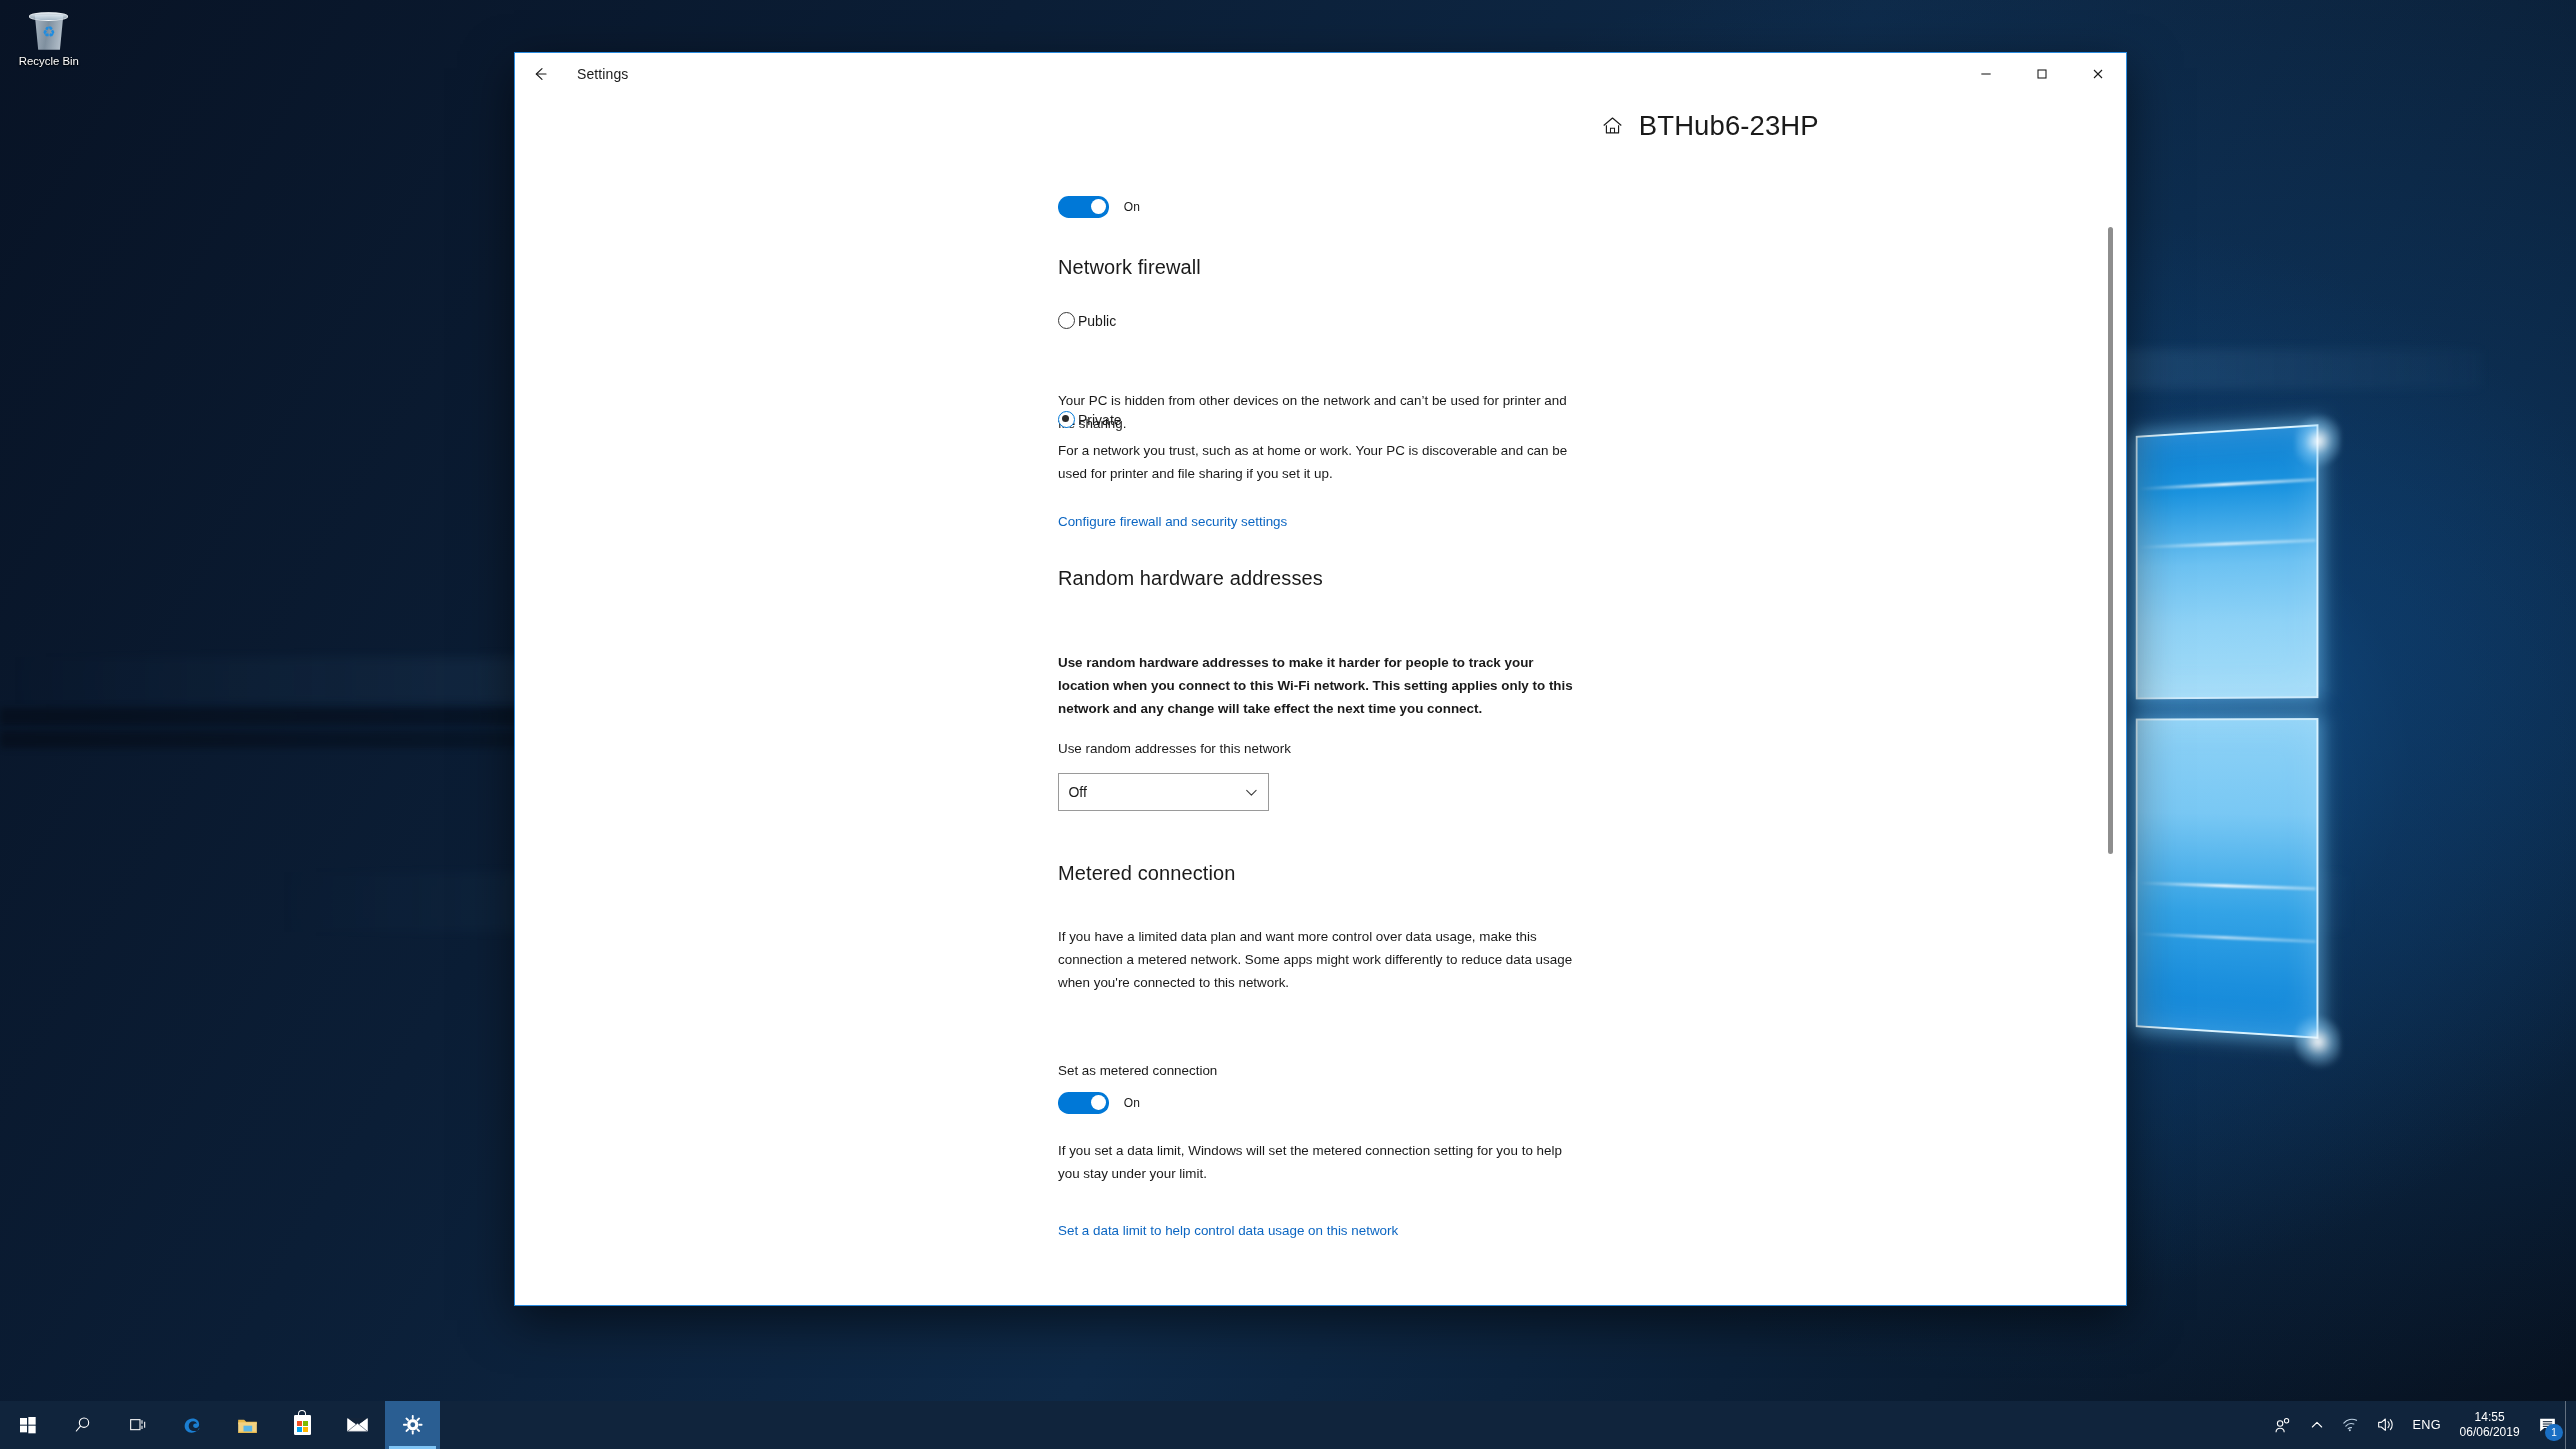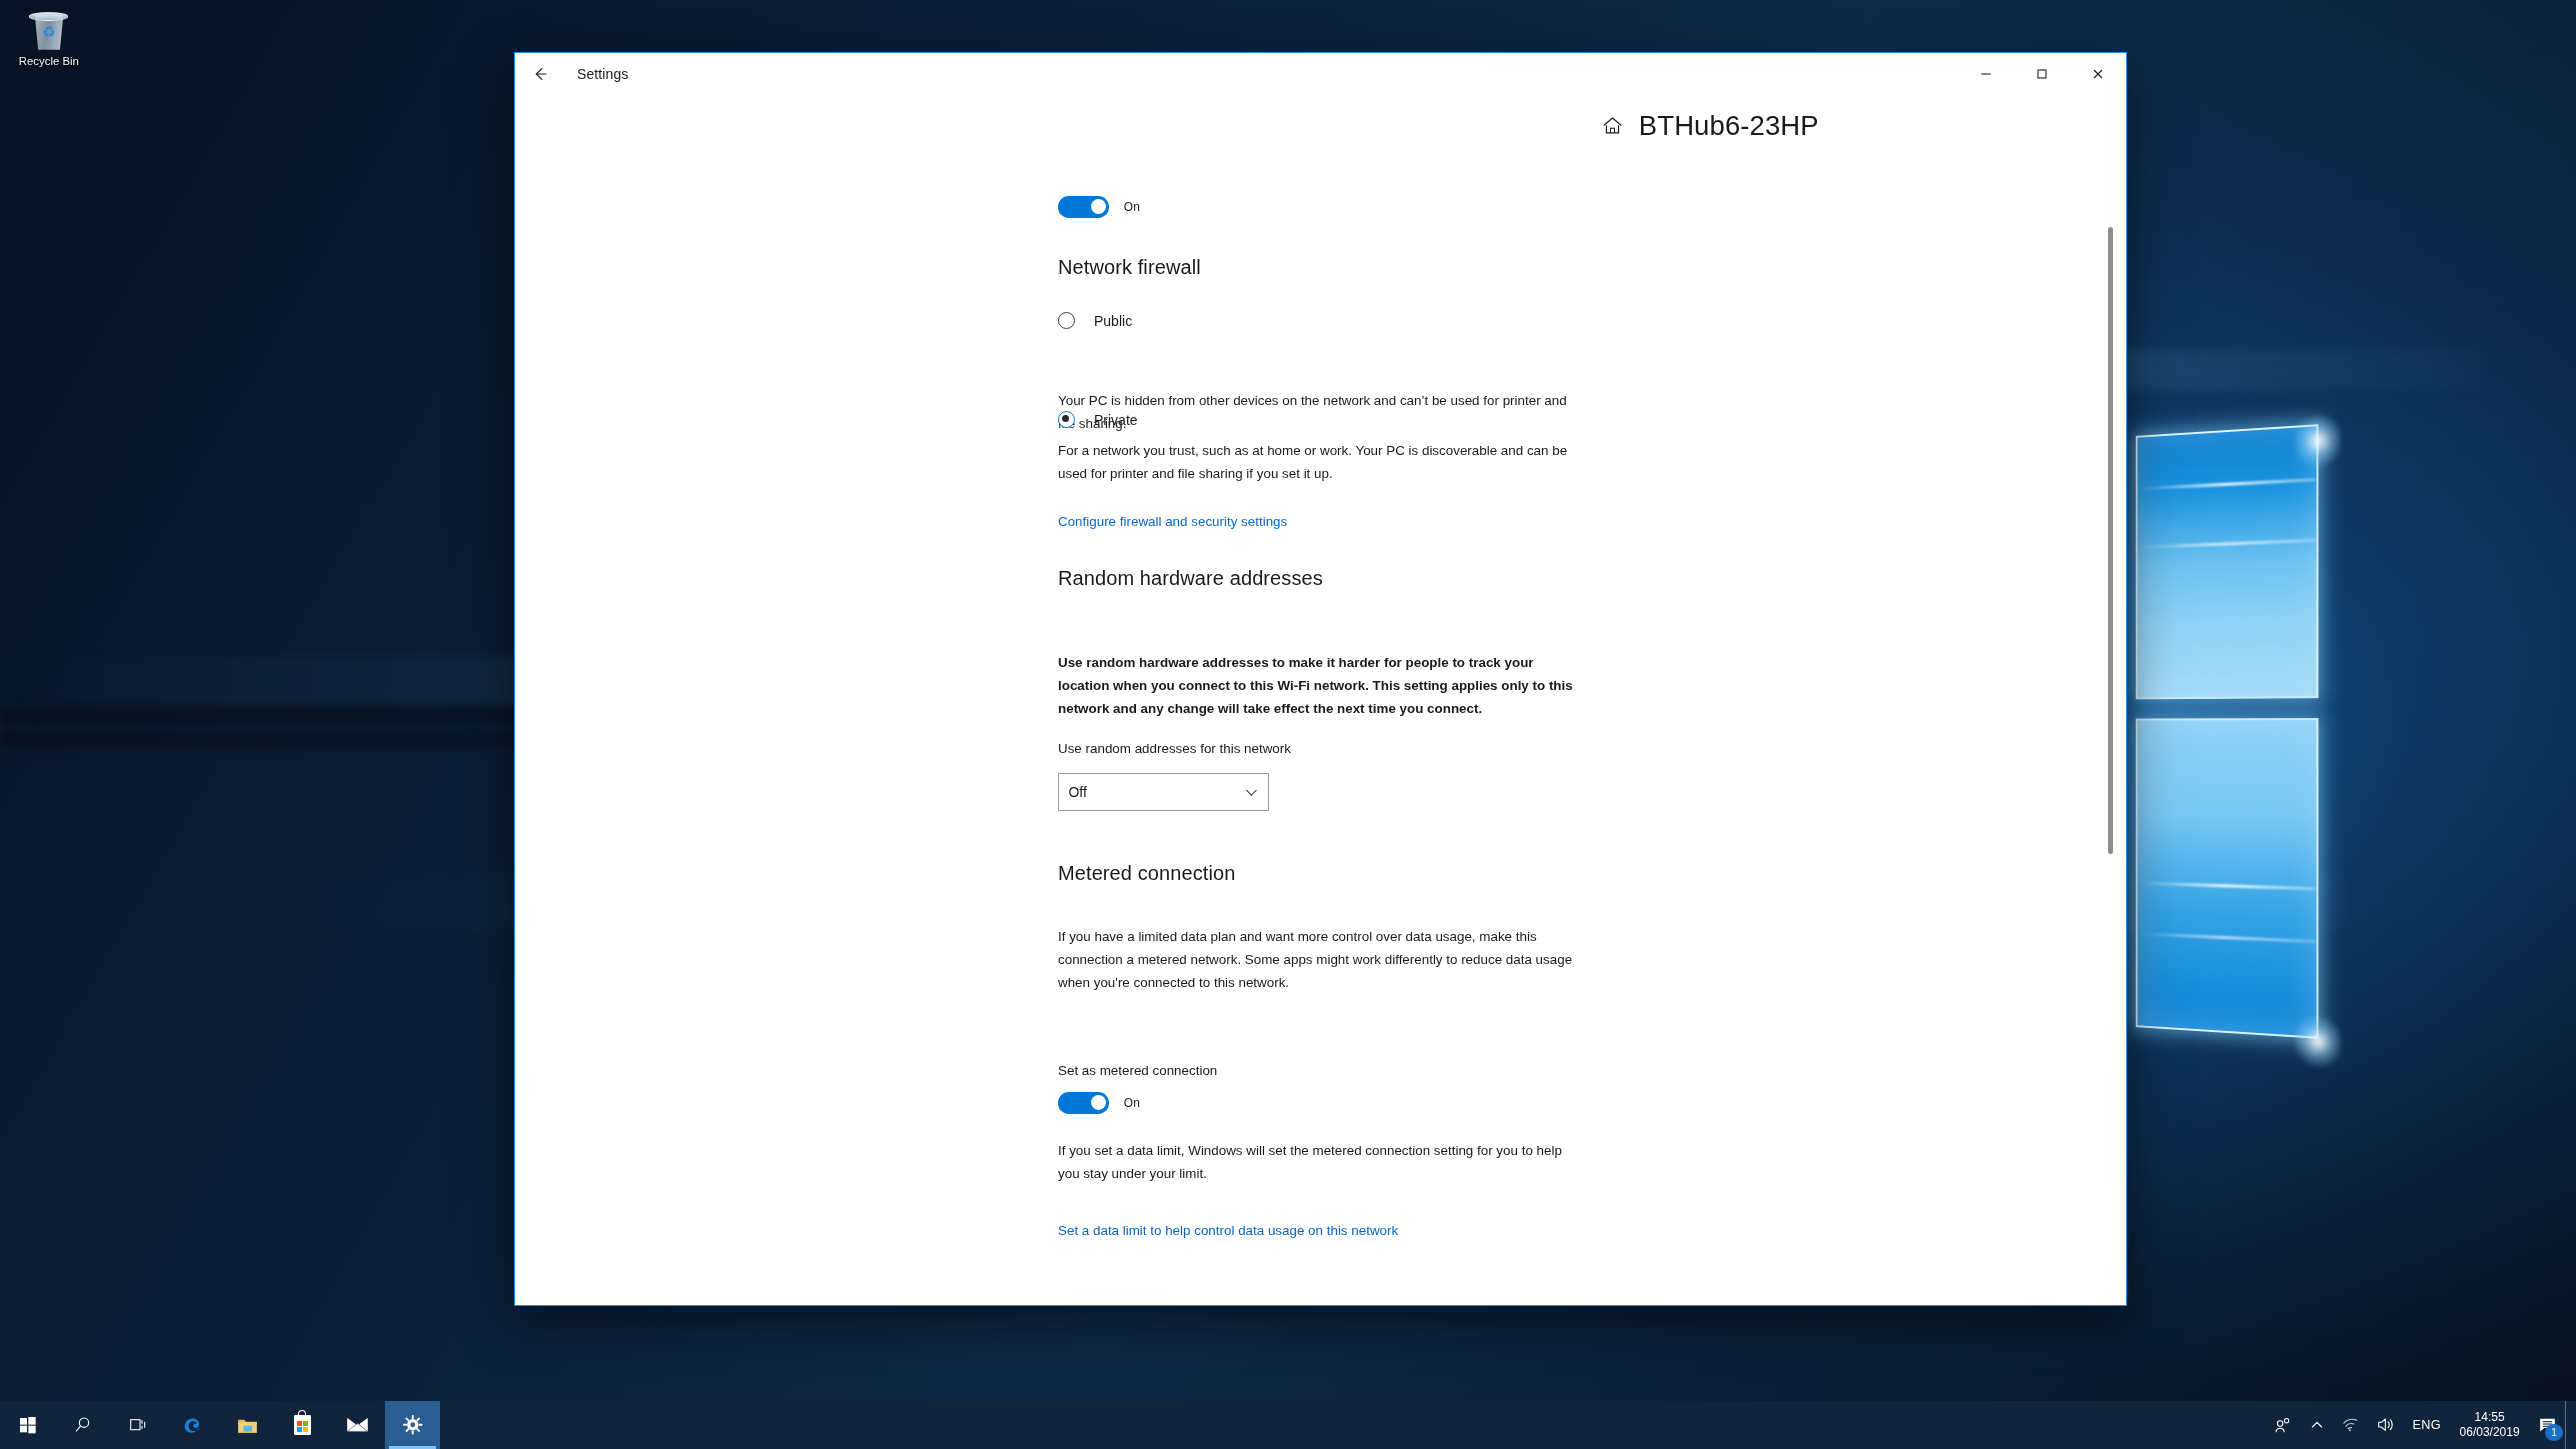--- a/index.html
+++ b/index.html
@@ -206,21 +206,21 @@
   }
   .switch-label { font-size: 12px; color: #1a1a1a; }
 
   h2.section {
     font-size: 20px;
     font-weight: 400;
     color: #1a1a1a;
     letter-spacing: 0.1px;
   }
 
-  .radio-row { display: flex; align-items: center; gap: 19px; }
+  .radio-row { display: flex; align-items: center; gap: 3px; }
   .radio {
     position: relative;
     width: 17px; height: 17px;
     border-radius: 50%;
     border: 1.7px solid #3a3a3a;
     background: #ffffff;
     flex: none;
     cursor: pointer;
   }
   .radio.checked { border-color: #0078d7; }
@@ -618,21 +618,21 @@
           <path d="M21.5 5.5a11.5 11.5 0 010 15" fill="none" stroke="#ffffff" stroke-width="1.6" stroke-linecap="round"></path>
         </svg>
       </div>
 
       <div class="tray-item" id="tray-lang-wrap">
         <span id="tray-lang">ENG</span>
       </div>
 
       <div id="tray-clock">
         <span id="tray-time">14:55</span>
-        <span id="tray-date">06/03/2019</span>
+        <span id="tray-date">06/06/2019</span>
       </div>
 
       <div class="tray-item" id="notif-wrap">
         <svg class="gl" width="19" height="17.4" viewBox="0 0 28 26" aria-hidden="true">
           <path d="M3 4h22v14H9l-6 5z" fill="#ffffff"></path>
           <g stroke="#13243a" stroke-width="1.6">
             <line x1="7" y1="8.5" x2="21" y2="8.5"></line>
             <line x1="7" y1="12" x2="21" y2="12"></line>
             <line x1="7" y1="15.5" x2="16" y2="15.5"></line>
           </g>

